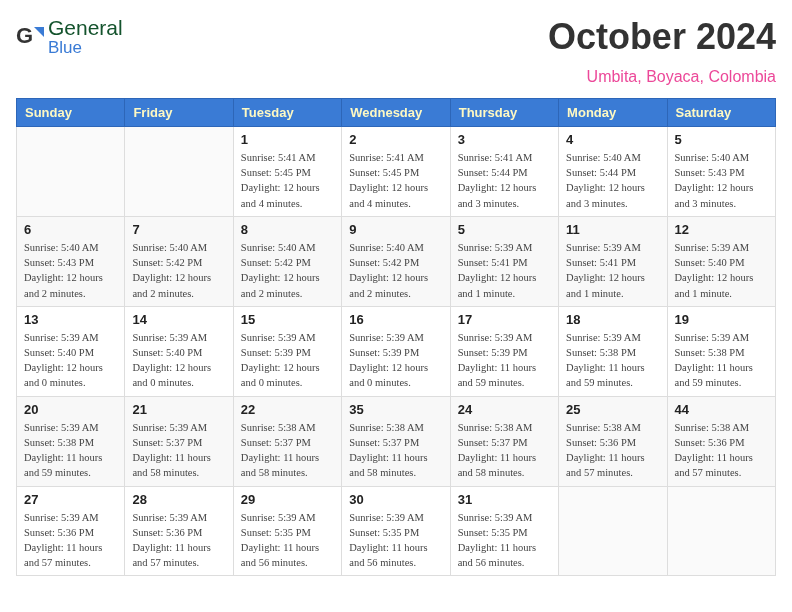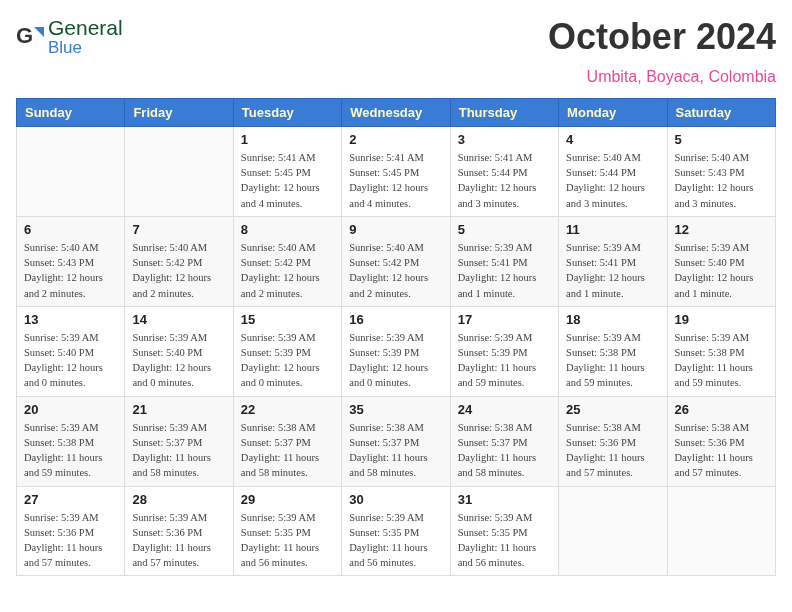--- a/index.html
+++ b/index.html
@@ -269,21 +269,21 @@
 Sunset: 5:37 PM
 Daylight: 11 hours and 58 minutes.</div>
         </td>
         <td>
           <span class="day-number">25</span>
           <div class="day-info" style="white-space: pre-line;">Sunrise: 5:38 AM
 Sunset: 5:36 PM
 Daylight: 11 hours and 57 minutes.</div>
         </td>
         <td>
-          <span class="day-number">26</span>
+          <span class="day-number">44</span>
           <div class="day-info" style="white-space: pre-line;">Sunrise: 5:38 AM
 Sunset: 5:36 PM
 Daylight: 11 hours and 57 minutes.</div>
         </td>
       </tr>
       <tr>
         <td>
           <span class="day-number">27</span>
           <div class="day-info" style="white-space: pre-line;">Sunrise: 5:39 AM
 Sunset: 5:36 PM

